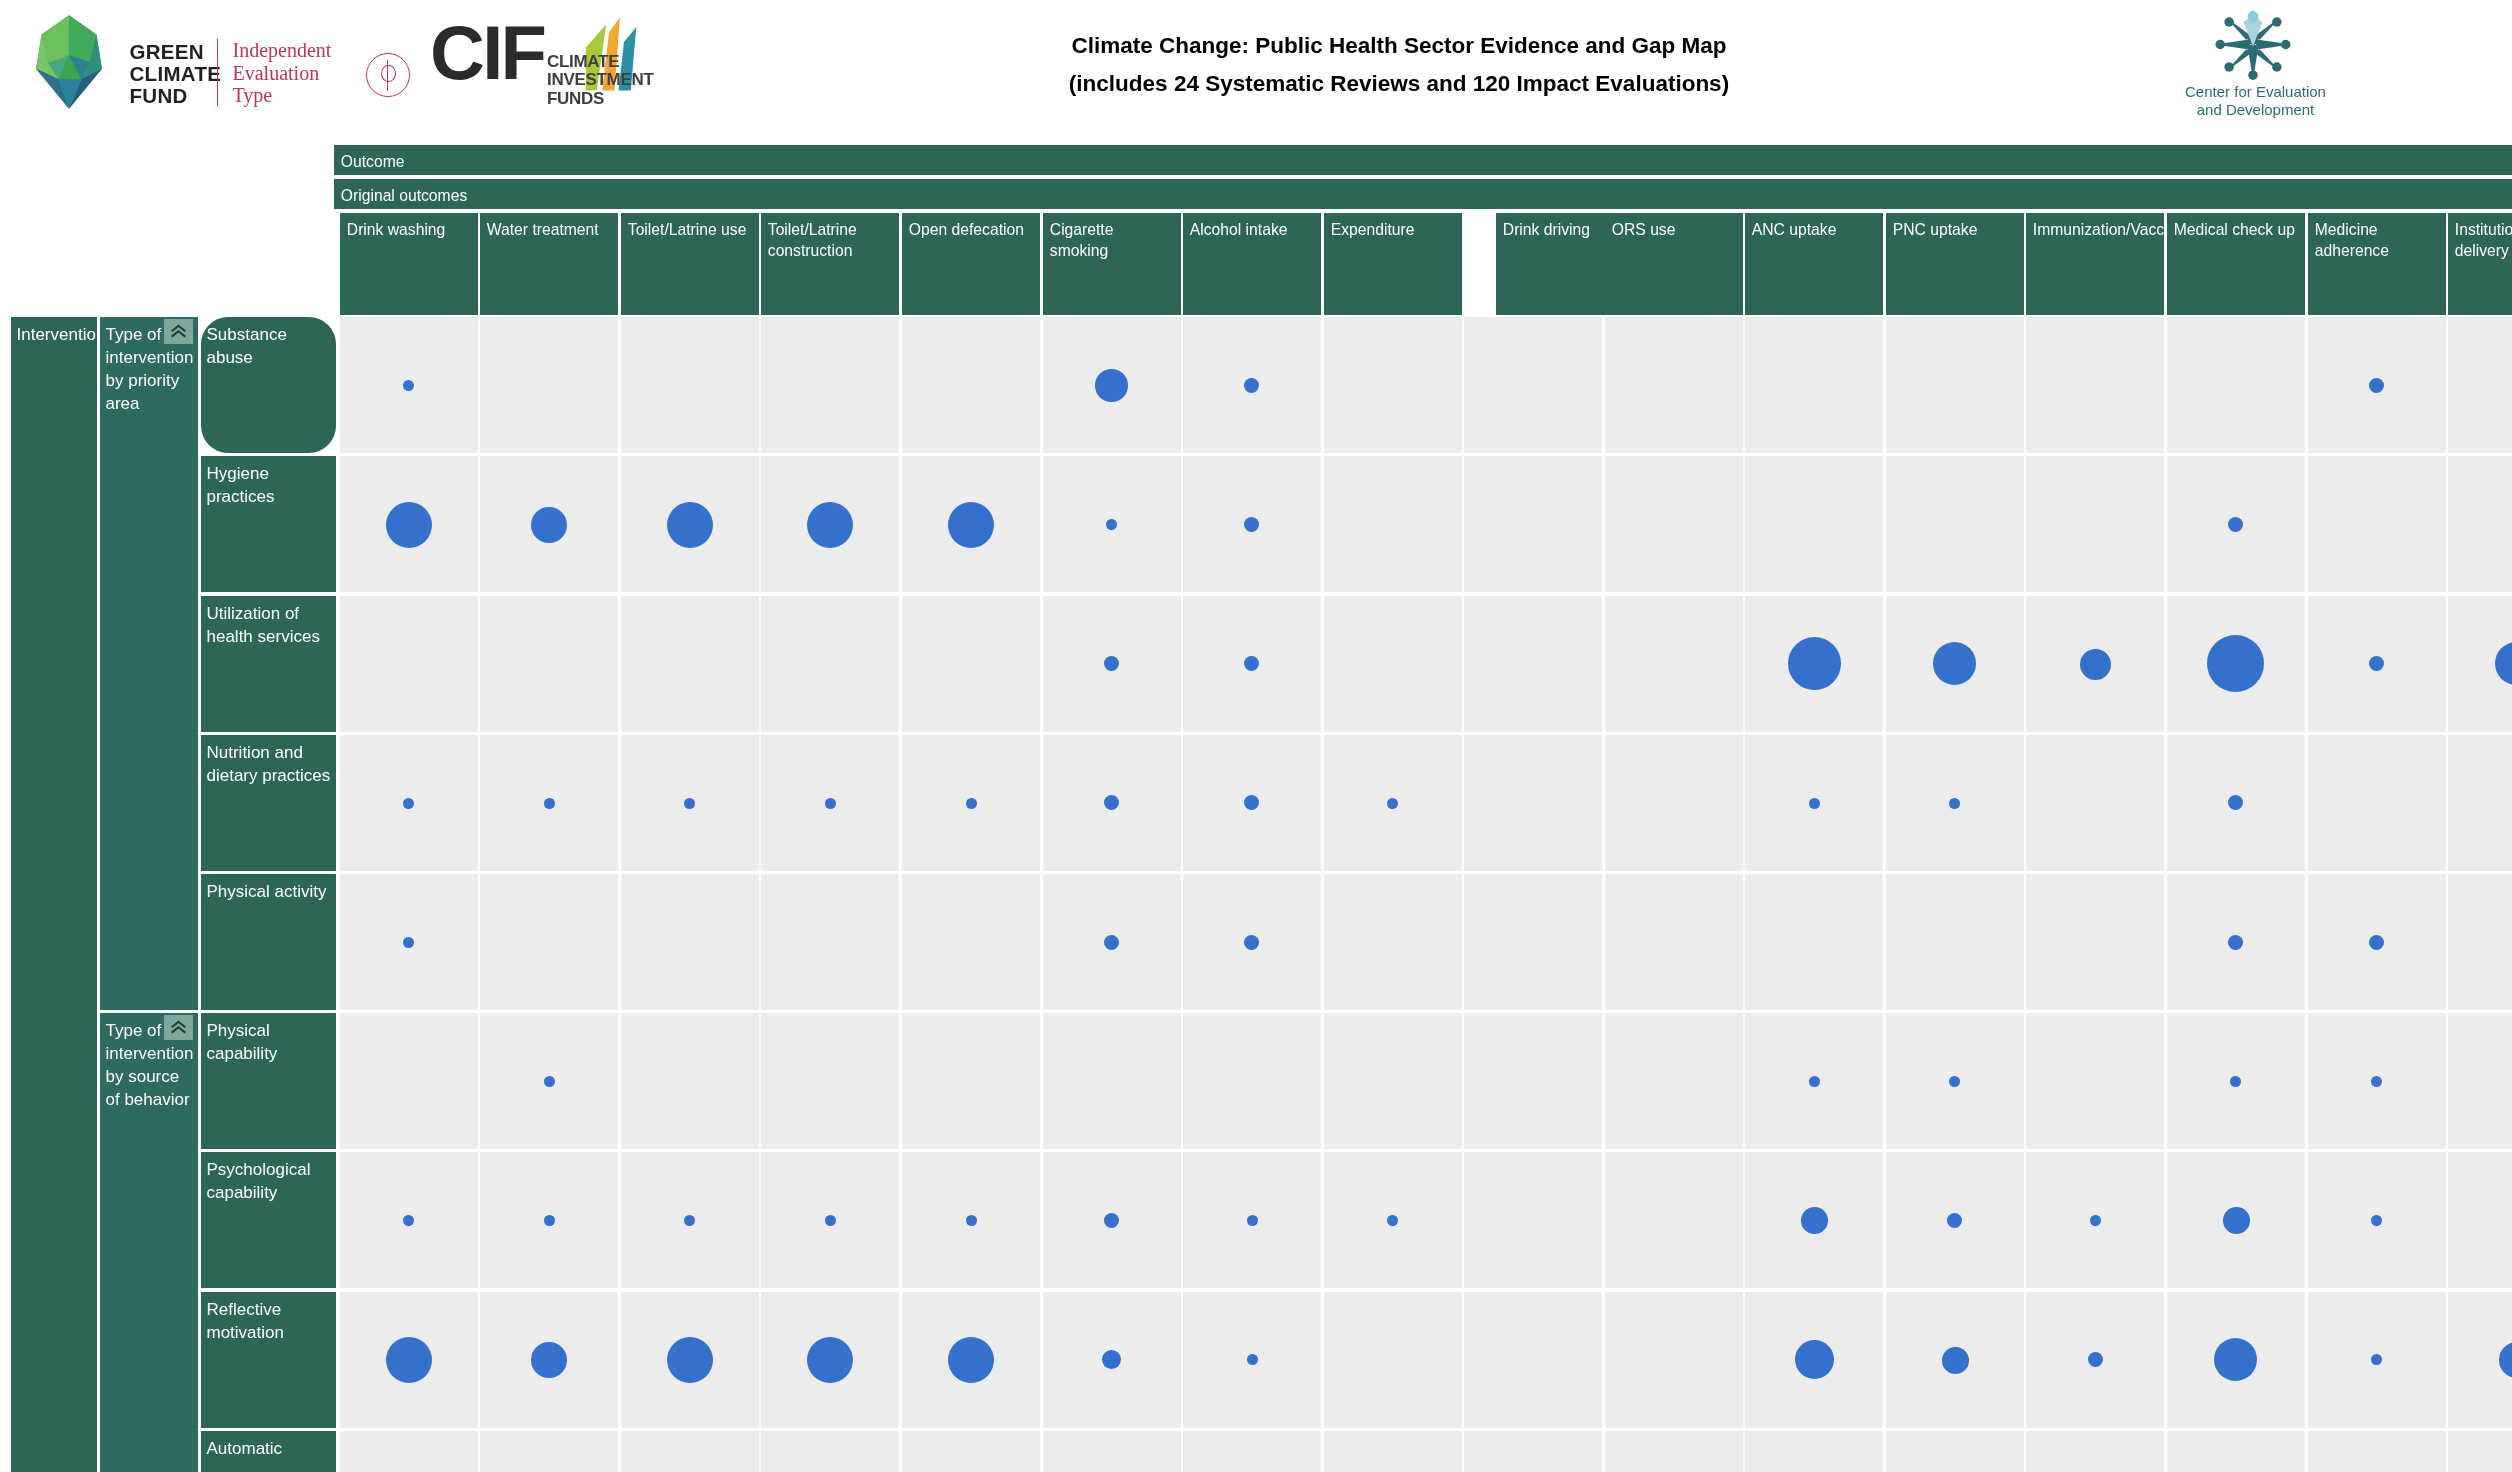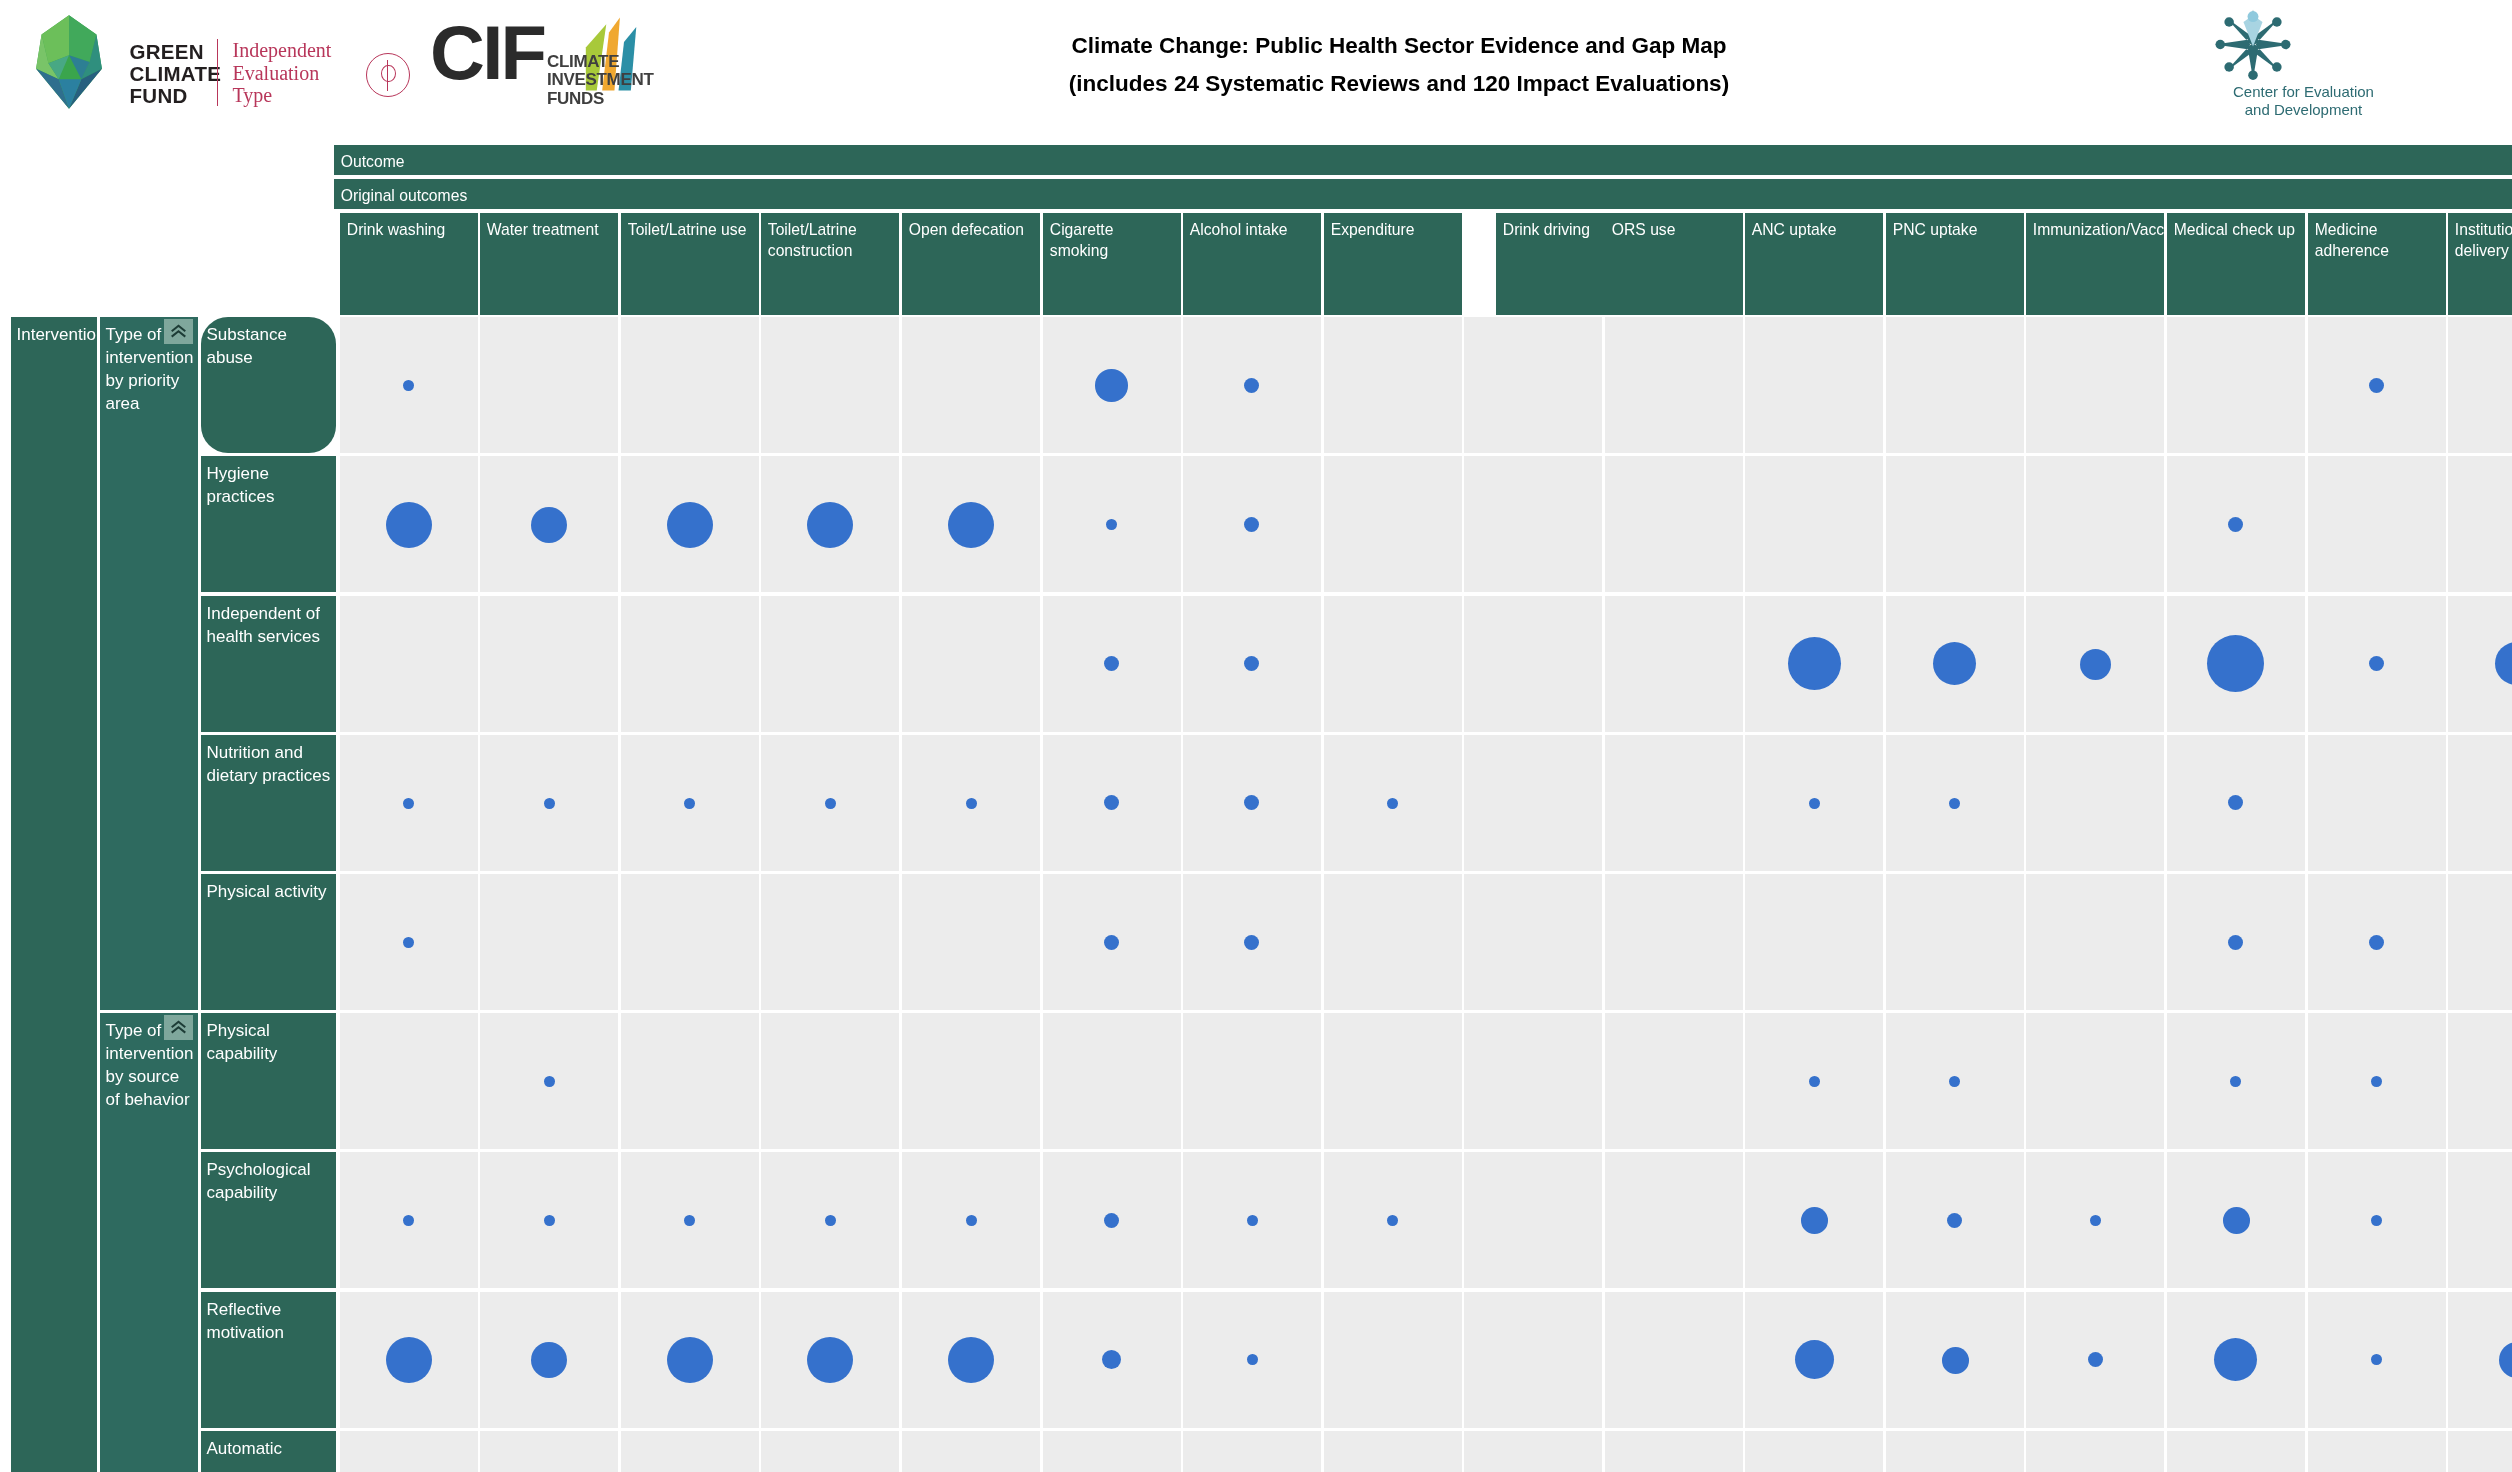--- a/index.html
+++ b/index.html
@@ -25,21 +25,21 @@
 
   .cif-logo{position:absolute;left:430px;top:6.8px;width:225px;height:102px;}
   .cif-big{position:absolute;left:0;top:8.2px;font-size:76px;line-height:76px;font-weight:bold;color:#2b2b2b;letter-spacing:-2.7px;}
   .cif-sm{position:absolute;left:117px;top:46px;font-size:17px;line-height:18.4px;font-weight:bold;color:#3f3f3f;letter-spacing:-0.3px;}
 
   .title{position:absolute;left:819px;top:27px;width:1160px;text-align:center;
          font-size:22.5px;line-height:38px;font-weight:bold;color:#000;}
 
   .ced-logo{position:absolute;left:2177px;top:6.8px;width:157px;height:109px;}
   .ced-star{position:absolute;left:35px;top:0px;width:82px;height:75px;}
-  .ced-txt{position:absolute;left:0;top:76px;width:157px;text-align:center;font-size:15px;line-height:18px;color:#2d6b72;margin-left:48px;}
+  .ced-txt{position:absolute;left:0;top:76px;width:157px;text-align:center;font-size:15px;line-height:18px;color:#2d6b72;}
 
   
   .grid{position:absolute;left:0;top:0;}
 
   .hdr-cell{position:absolute;background:#2d6658;color:#ffffff;
             font-size:15.7px;line-height:22px;box-sizing:border-box;
             padding:6.1px 6.8px 0 6.8px;overflow:hidden;}
   .hdr-cell.tight{line-height:21px;}
 
   .rowhdr{position:absolute;background:#2d6658;color:#fff;font-size:17px;line-height:23px;
@@ -161,21 +161,21 @@
       <div class="rowhdr lvl1" style="left: 11px; top: 317px; width: 86px; height: 1250px;">Intervention</div>
       <div class="rowhdr lvl2" style="left: 100px; top: 317px; width: 98px; height: 693px; white-space: normal;">Type of intervention by priority area</div>
       <div class="collapse" style="left: 164px; top: 319px;">
         <svg width="19" height="16.4" viewBox="0 0 28 24">
           <polyline points="4,12 14,4 24,12" fill="none" stroke="#1d3c36" stroke-width="3"></polyline>
           <polyline points="4,20 14,12 24,20" fill="none" stroke="#1d3c36" stroke-width="3"></polyline>
         </svg>
       </div>
       <div class="rowhdr lvl1" style="left: 201px; top: 317px; width: 135px; height: 136px; white-space: normal; border-radius: 27px;">Substance abuse</div>
       <div class="rowhdr lvl1" style="left: 201px; top: 456px; width: 135px; height: 136px; white-space: normal;">Hygiene practices</div>
-      <div class="rowhdr lvl1" style="left: 201px; top: 596px; width: 135px; height: 136px; white-space: normal;">Independent of health services</div>
+      <div class="rowhdr lvl1" style="left: 201px; top: 596px; width: 135px; height: 136px; white-space: normal;">Utilization of health services</div>
       <div class="rowhdr lvl1" style="left: 201px; top: 735px; width: 135px; height: 136px; white-space: normal;">Nutrition and dietary practices</div>
       <div class="rowhdr lvl1" style="left: 201px; top: 874px; width: 135px; height: 136px; white-space: normal;">Physical activity</div>
       <div class="rowhdr lvl2" style="left: 100px; top: 1013px; width: 98px; height: 554px; white-space: normal;">Type of intervention by source of behavior</div>
       <div class="collapse" style="left: 164px; top: 1015px;">
         <svg width="19" height="16.4" viewBox="0 0 28 24">
           <polyline points="4,12 14,4 24,12" fill="none" stroke="#1d3c36" stroke-width="3"></polyline>
           <polyline points="4,20 14,12 24,20" fill="none" stroke="#1d3c36" stroke-width="3"></polyline>
         </svg>
       </div>
       <div class="rowhdr lvl1" style="left: 201px; top: 1013px; width: 135px; height: 136px; white-space: normal;">Physical capability</div>

